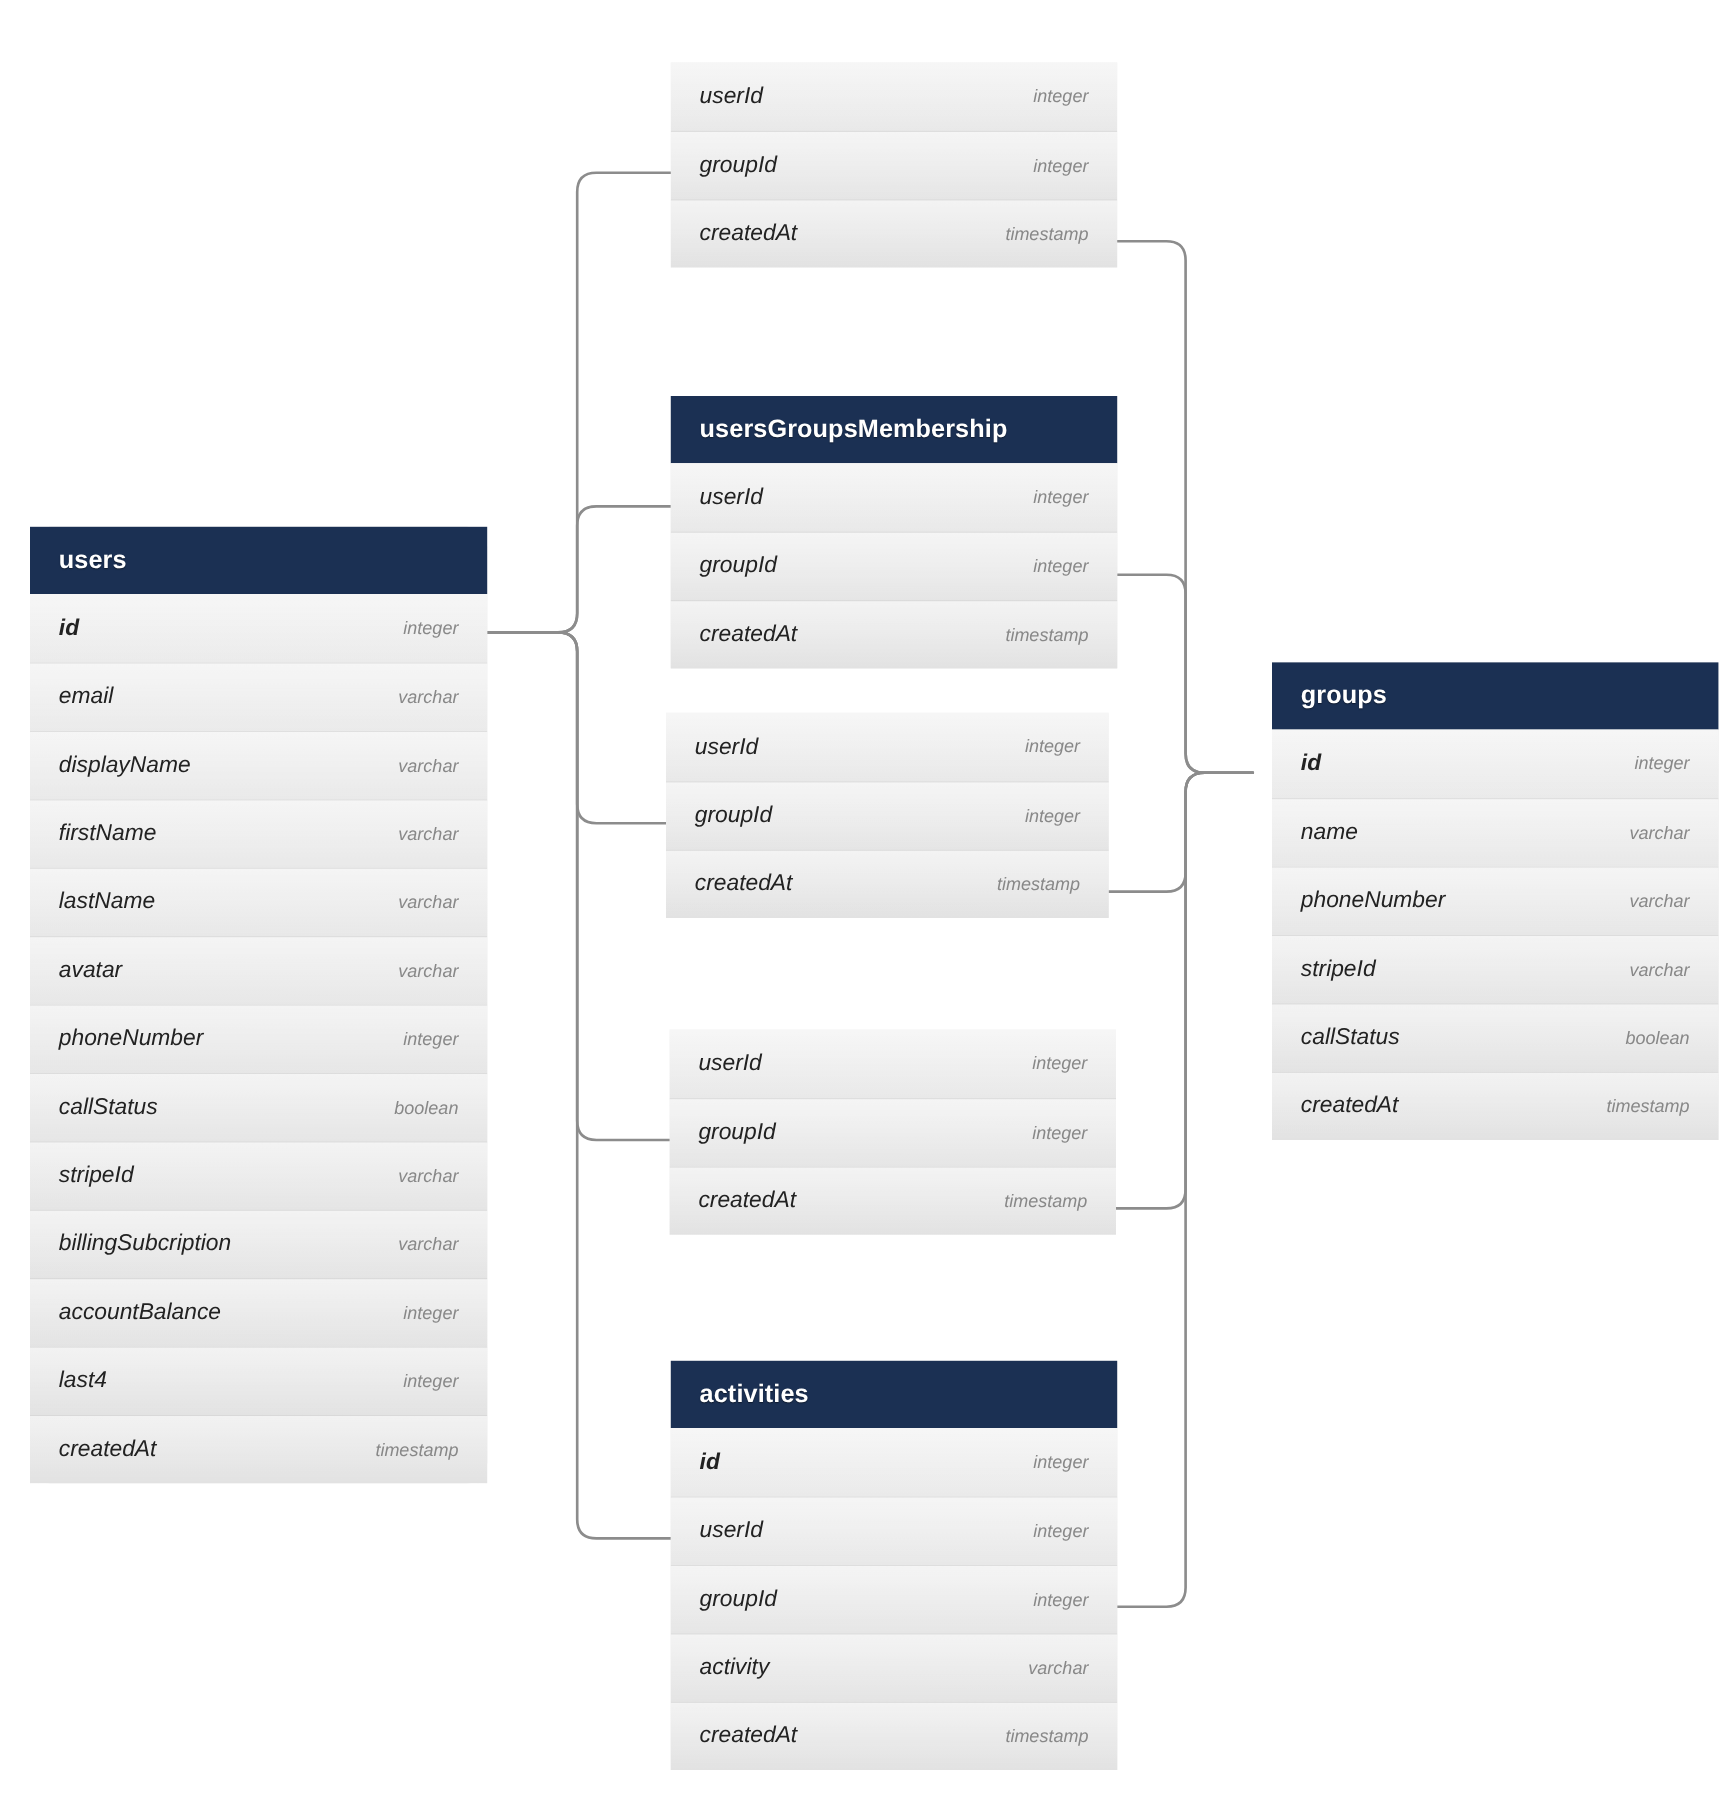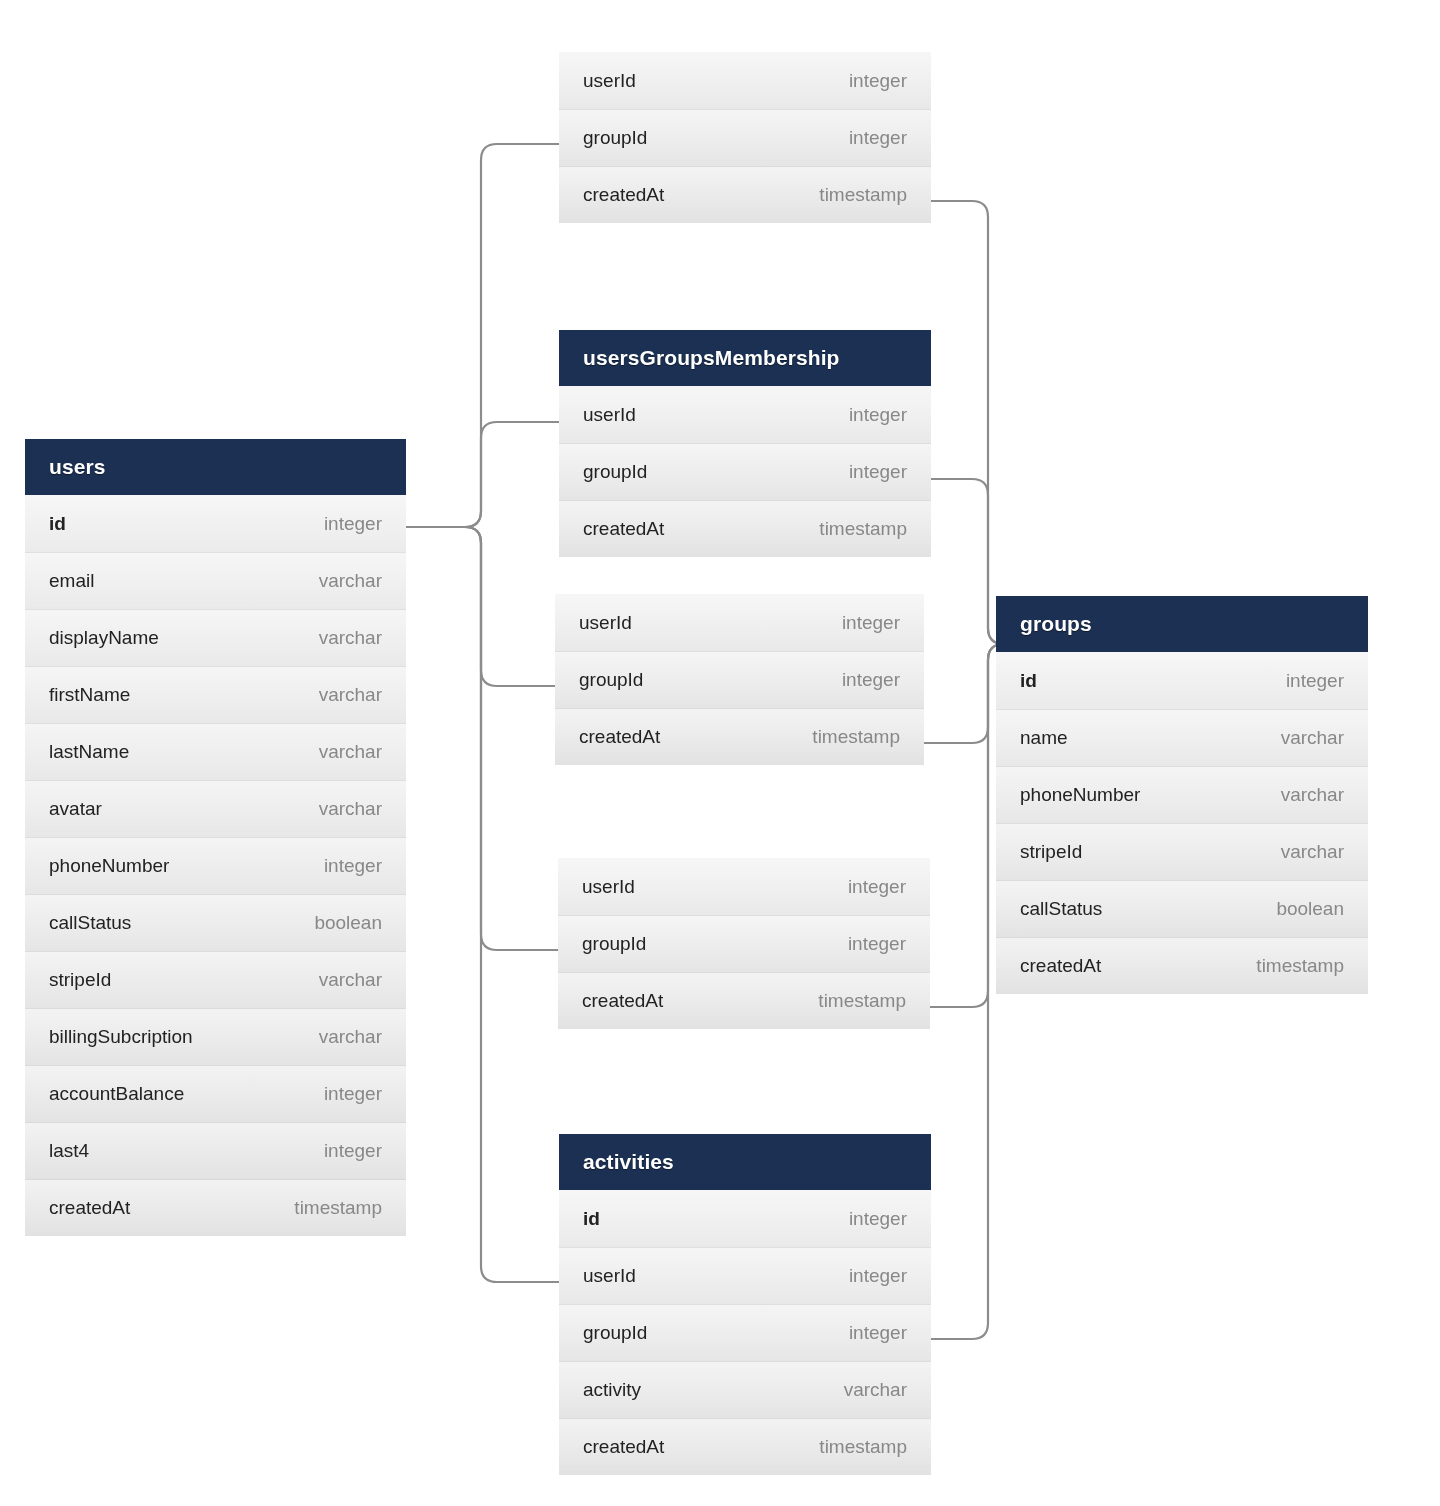--- a/index.html
+++ b/index.html
@@ -48,39 +48,40 @@
   }
   .table-title {
     color: #ffffff;
     font-size: 21px;
     font-weight: bold;
     letter-spacing: 0.1px;
     text-shadow: 0 1px 1px rgba(0,0,0,0.45);
   }
   .field-list {
     background: linear-gradient(180deg, #ececec 0%, #e2e2e2 100%);
+    font-style: italic;
   }
   .field-row {
     height: 57px;
     display: flex;
     align-items: center;
     justify-content: space-between;
     padding: 0 24px;
     border-top: 1px solid rgba(0,0,0,0.045);
     background: linear-gradient(180deg, rgba(255,255,255,0.55) 0%, rgba(255,255,255,0) 100%);
   }
   .field-row:first-child { border-top: none; }
   .field-name {
     font-size: 19px;
     color: #222222;
     white-space: nowrap;
   }
   .field-name.pk { font-weight: bold; text-align: center; }
   .field-type {
-    font-size: 19px;
+    font-size: 15px;
     color: #888888;
     white-space: nowrap;
   }
 </style>
 </head>
 <body>
 
 <div id="canvas">
 
   <svg id="edges" viewBox="0 0 1440 1506" width="1440" height="1506">
@@ -242,21 +243,21 @@
         <div class="field-row">
           <span class="field-name">activity</span>
           <span class="field-type">varchar</span>
         </div>
         <div class="field-row">
           <span class="field-name">createdAt</span>
           <span class="field-type">timestamp</span>
         </div>
       </div>
     </div>
-    <div class="table" style="left: 996px; top: 552px; width: 372px; margin-top: 44px;">
+    <div class="table" style="left: 1060px; top: 552px; width: 372px;">
       <div class="table-header">
         <span class="table-title">groups</span>
       </div>
       <div class="field-list">
         <div class="field-row">
           <span class="field-name pk">id</span>
           <span class="field-type">integer</span>
         </div>
         <div class="field-row">
           <span class="field-name">name</span>

